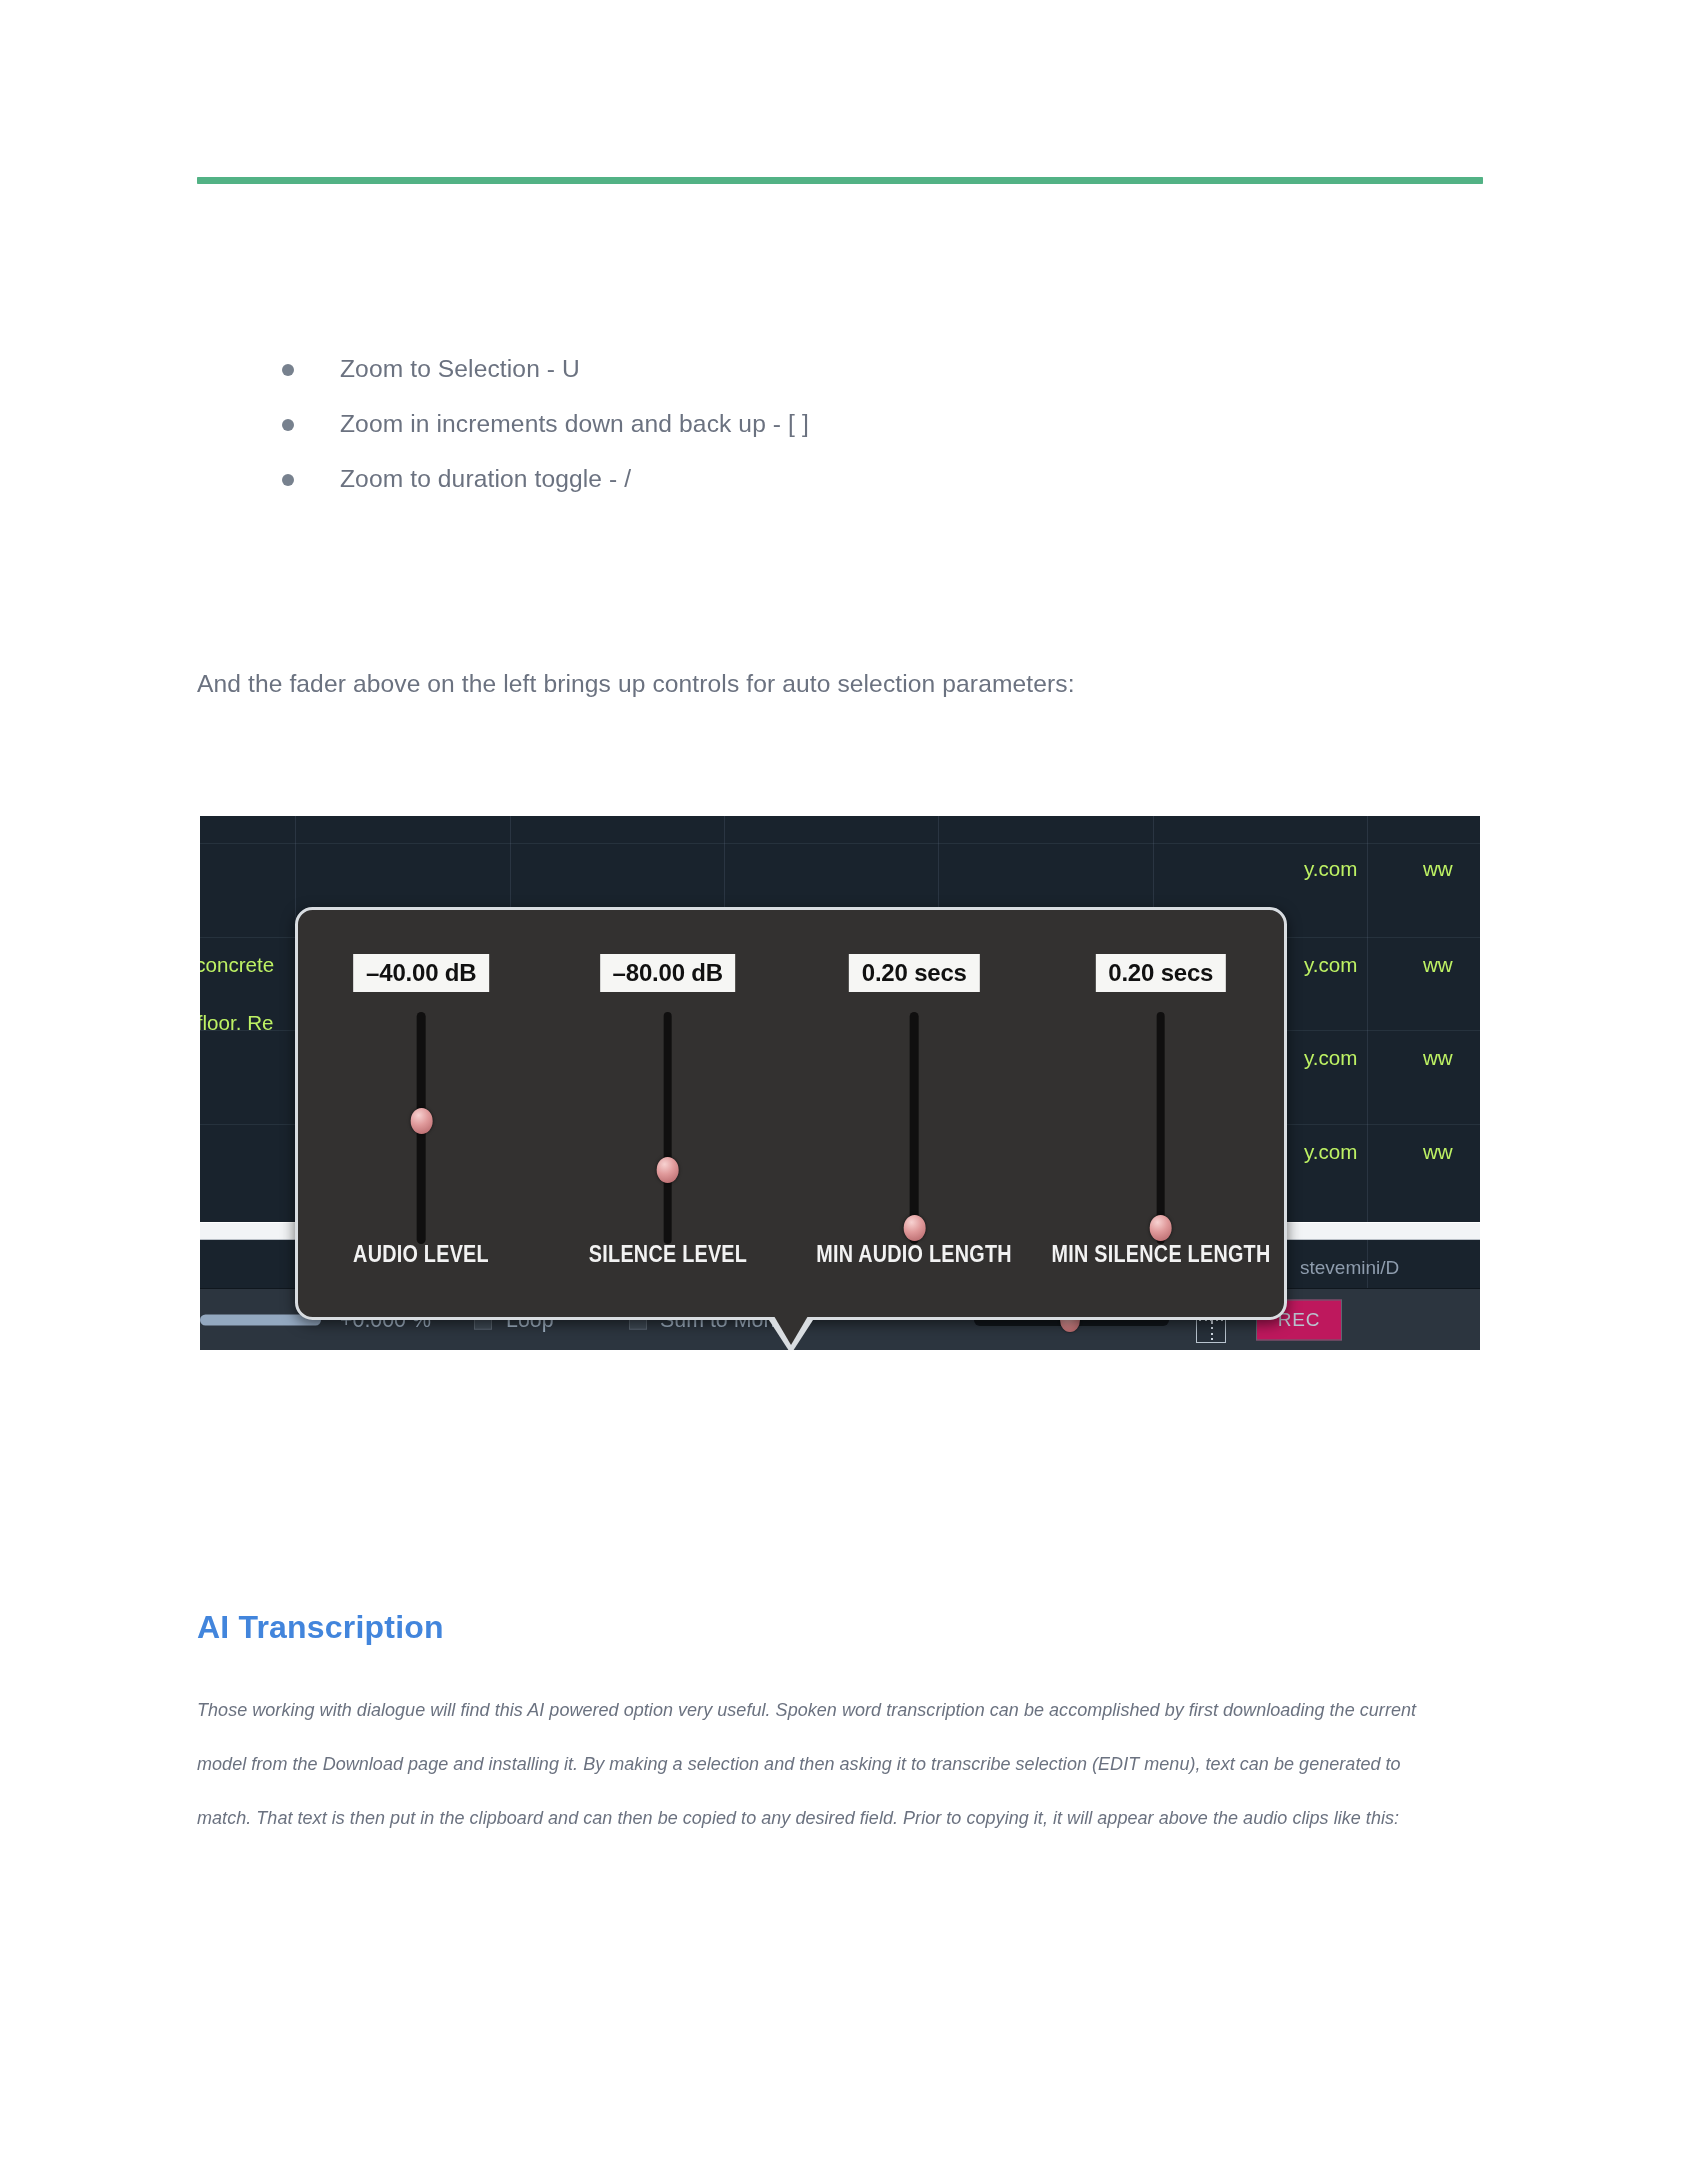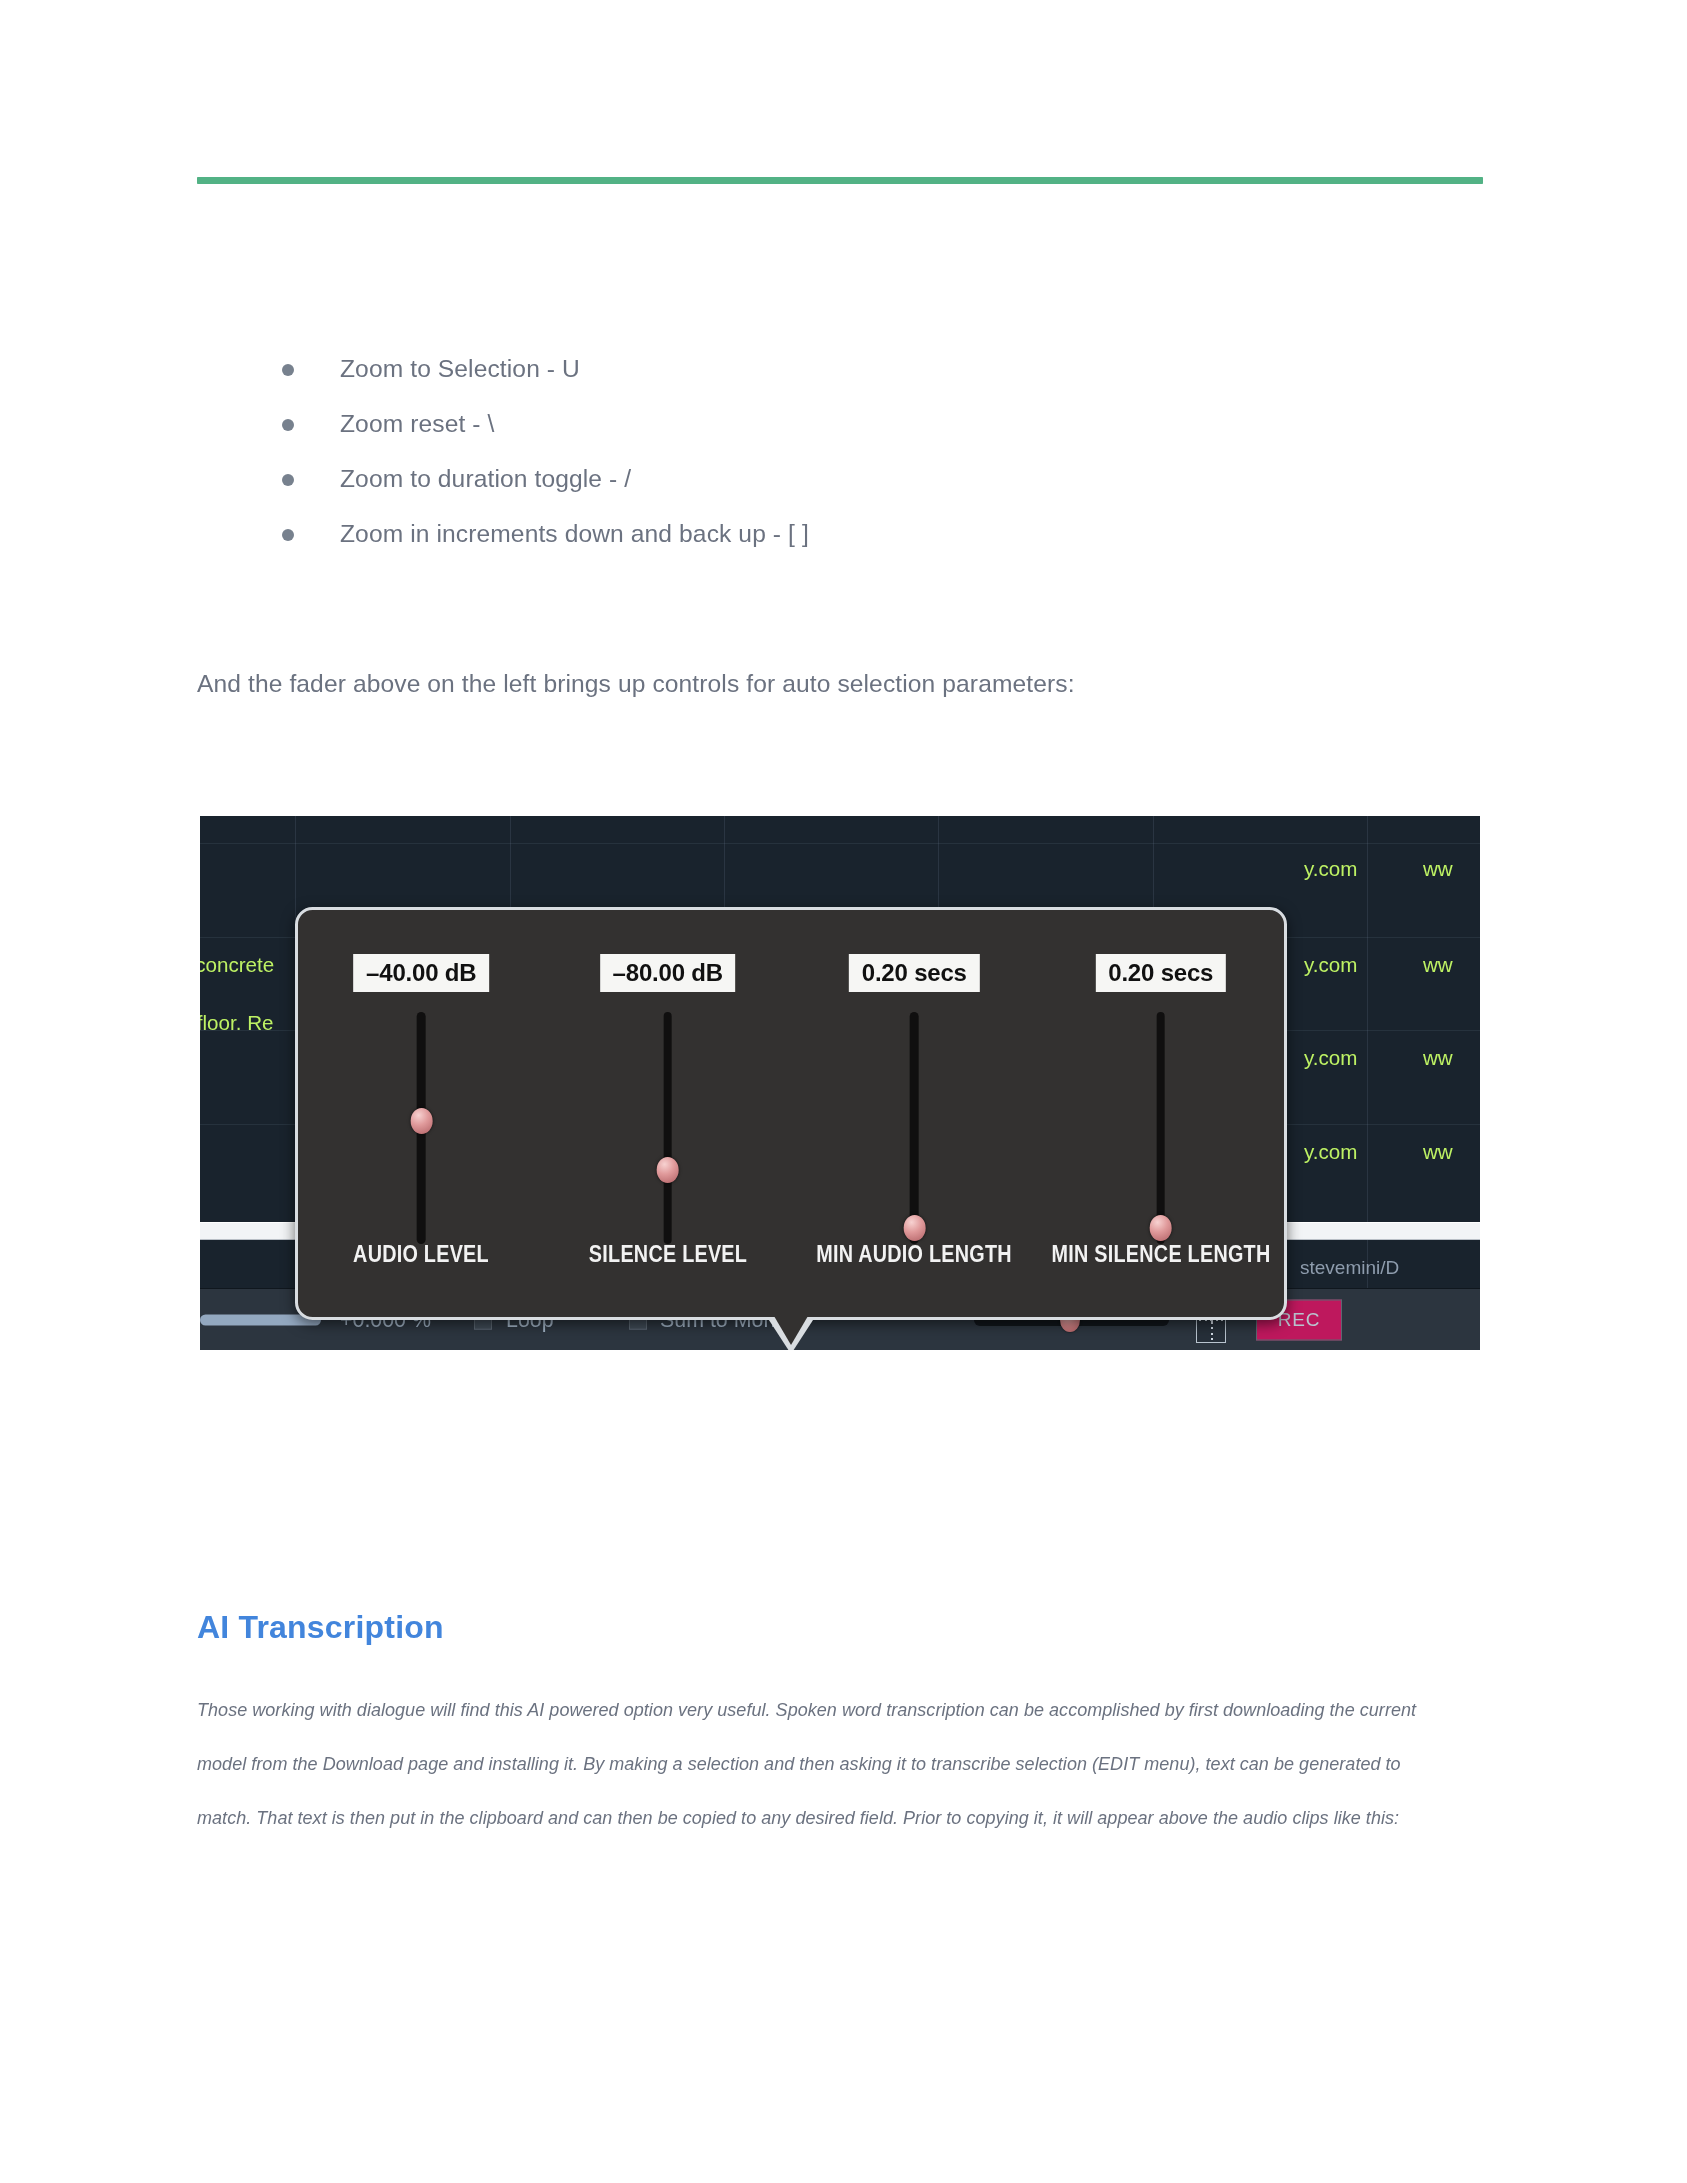--- a/index.html
+++ b/index.html
@@ -345,29 +345,25 @@
 
   <div class="divider"></div>
 
   <div class="bullets">
     <div class="bullet-row">
       <span class="bullet-dot"></span>
       <span class="bullet-text">Zoom to Selection - U</span>
     </div>
     <div class="bullet-row">
       <span class="bullet-dot"></span>
-      <span class="bullet-text">Zoom reset - \</span>
+      <span class="bullet-text">Zoom in increments down and back up - [ ]</span>
     </div>
     <div class="bullet-row">
       <span class="bullet-dot"></span>
       <span class="bullet-text">Zoom to duration toggle - /</span>
-    </div>
-    <div class="bullet-row">
-      <span class="bullet-dot"></span>
-      <span class="bullet-text">Zoom in increments down and back up - [ ]</span>
     </div>
   </div>
 
   <div class="intro-para">And the fader above on the left brings up controls for auto selection parameters:</div>
 
   <div class="figure">
 
     <div class="grid-line" style="left:95px;"></div>
     <div class="grid-line" style="left:310px;"></div>
     <div class="grid-line" style="left:524px;"></div>

